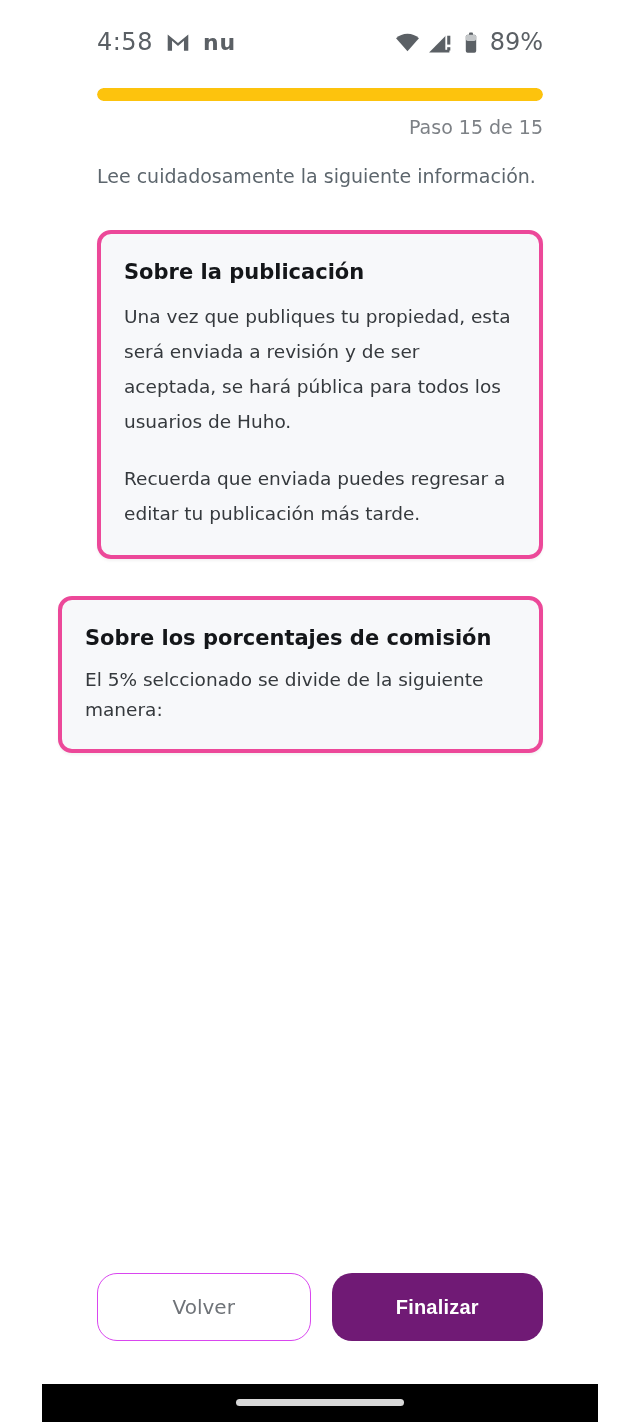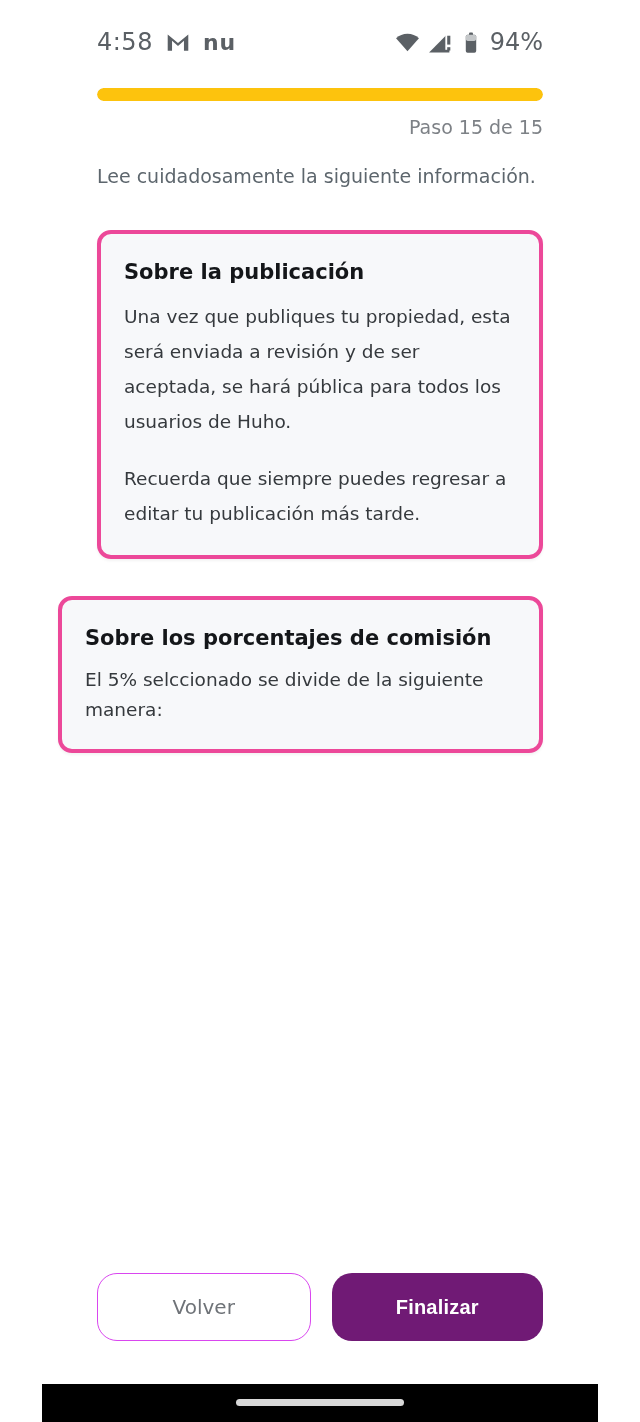--- a/index.html
+++ b/index.html
@@ -113,35 +113,35 @@
           <rect x="19.4" y="16.5" width="3" height="3.2" fill="#5b6065"></rect>
         </svg>
       </span>
       <span class="sb-icon">
         <svg width="24" height="25" viewBox="0 0 24 24">
           <rect x="10" y="2" width="4" height="3.5" rx="1" fill="#5b6065"></rect>
           <rect x="6.8" y="4.2" width="10.4" height="18" rx="1.8" fill="#5b6065"></rect>
           <rect x="6.8" y="4.2" width="10.4" height="6.2" rx="1.8" fill="#c4c7c9"></rect>
         </svg>
       </span>
-      <span class="sb-pct">94%</span>
+      <span class="sb-pct">89%</span>
     </div>
   </div>
 
   <div class="progress-track">
     <div class="progress-fill" style="width:100%"></div>
   </div>
   <div class="step-label">Paso 15 de 15</div>
 
   <p class="page-subtitle">Lee cuidadosamente la siguiente información.</p>
 
   <div class="card">
     <div class="card-title">Sobre la publicación</div>
     <p class="card-paragraph">Una vez que publiques tu propiedad, esta será enviada a revisión y de ser aceptada, se hará pública para todos los usuarios de Huho.</p>
-    <p class="card-paragraph">Recuerda que siempre puedes regresar a editar tu publicación más tarde.</p>
+    <p class="card-paragraph">Recuerda que enviada puedes regresar a editar tu publicación más tarde.</p>
   </div>
 
   <div class="card">
     <div class="card-title">Sobre los porcentajes de comisión</div>
     <p class="card-intro">El 5% selccionado se divide de la siguiente manera:</p>
   </div>
 
   <div class="footer-actions">
     <button class="btn btn-back">Volver</button>
     <button class="btn btn-finish">Finalizar</button>

